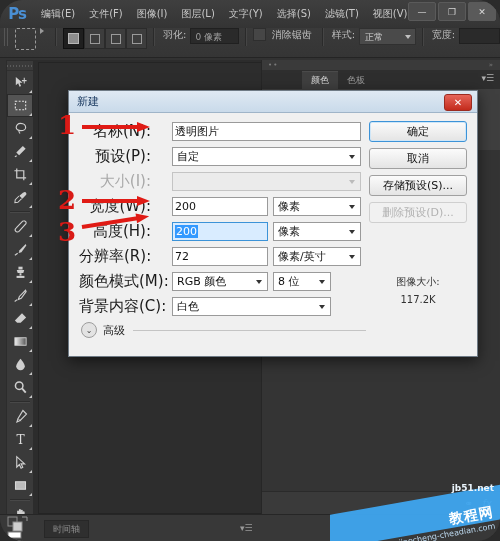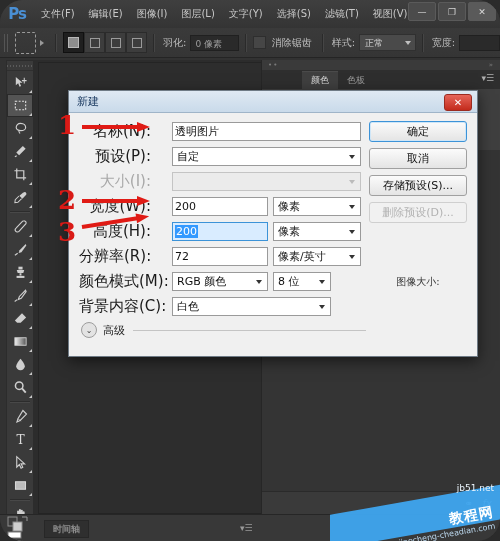--- a/index.html
+++ b/index.html
@@ -16,21 +16,21 @@
            font-family:"DejaVu Sans","Liberation Sans",sans-serif;}
   .menu-item{color:#c8c8c8;font-size:10px;padding:0 7px;line-height:28px;white-space:nowrap;}
   .wbtns{position:absolute;right:4px;top:2px;display:flex;gap:2px;}
   .wbtn{width:26px;height:17px;background:#4b4b4b;border:1px solid #5a5a5a;border-radius:2px;
         color:#d8d8d8;font-size:9px;display:flex;align-items:center;justify-content:center;}
   .wbtn.close{background:#5a5a5a;}
 
   
   .optbar{position:absolute;left:0;top:28px;width:500px;height:30px;
           background:linear-gradient(#3a3a3a,#353535);border-bottom:1px solid #242424;
-          display:flex;align-items:center;padding-left:4px;box-sizing:border-box;}
+          display:flex;align-items:flex-start;padding-left:4px;box-sizing:border-box;}
   .grip{width:6px;height:18px;margin-right:3px;
         background:repeating-linear-gradient(to right,#555 0 1px,transparent 1px 3px);}
   .tool-thumb{width:20px;height:20px;border:1px dashed #9a9a9a;border-radius:2px;margin:0 2px;}
   .caret{width:0;height:0;border-left:4px solid #9a9a9a;border-top:3px solid transparent;
          border-bottom:3px solid transparent;margin:0 5px 0 2px;}
   .sep{width:1px;height:18px;background:#2a2a2a;border-right:1px solid #454545;margin:0 6px;}
   .selmode{display:flex;}
   .selbtn{width:19px;height:19px;background:#3d3d3d;border:1px solid #2b2b2b;
           display:flex;align-items:center;justify-content:center;}
   .selbtn.on{background:#1f1f1f;border-color:#101010;}
@@ -75,21 +75,21 @@
   .ptab.active{background:#3f3f3f;color:#d8d8d8;border-top:1px solid #4a4a4a;}
   .pmenu{position:absolute;right:6px;top:4px;color:#b0b0b0;font-size:9px;line-height:9px;}
   .colorbody{background:#3f3f3f;height:60px;}
 
   .layerdock{position:absolute;right:0;bottom:26px;width:238px;height:24px;background:#3a3a3a;
              border-top:1px solid #2a2a2a;display:flex;align-items:center;justify-content:flex-end;
              gap:10px;padding-right:8px;box-sizing:border-box;color:#8e8e8e;font-size:10px;}
 
   
   .statusbar{position:absolute;left:0;bottom:0;width:500px;height:26px;background:#383838;
-             border-top:1px solid #262626;font-weight:bold;}
+             border-top:1px solid #262626;}
   .tl-tab{position:absolute;left:44px;top:5px;height:16px;line-height:16px;background:#2f2f2f;
           color:#8e8e8e;font-size:9px;padding:0 8px;border:1px solid #272727;}
   .tl-menu{position:absolute;left:240px;top:8px;color:#9a9a9a;font-size:9px;}
   .fgbg{position:absolute;left:6px;bottom:2px;width:26px;height:24px;}
 
   
   .dialog{position:absolute;left:68px;top:90px;width:408px;height:265px;
           background:#f0f0f0;border:1px solid #6f7b86;
           box-shadow:0 4px 14px rgba(0,0,0,.55);}
   .dlg-title{height:22px;background:linear-gradient(#dfe9f3,#c9daea);
@@ -141,31 +141,31 @@
                border-left:13px solid #e01b15;border-top:5px solid transparent;
                border-bottom:5px solid transparent;}
 
   
   .wm{position:absolute;right:0;bottom:0;width:170px;height:60px;overflow:hidden;pointer-events:none;}
   .wm .band{position:absolute;right:-20px;bottom:6px;width:220px;height:34px;
             background:#3fa9f5;transform:rotate(-10deg);opacity:.92;}
   .wm .cn{position:absolute;right:6px;bottom:16px;color:#fff;font-size:14px;font-weight:bold;
           letter-spacing:1px;transform:rotate(-10deg);}
   .wm .en{position:absolute;right:4px;bottom:2px;color:#bcd8ee;font-size:8px;transform:rotate(-10deg);}
-  .wm .top{position:absolute;right:6px;top:2px;color:#eaf4fc;font-size:9px;}
+  .wm .top{position:absolute;right:6px;top:2px;color:#eaf4fc;font-size:9px;font-weight:bold;}
 </style>
 </head>
 <body>
 
 <div class="app">
 
   <div class="menubar">
     <div class="ps-logo">Ps</div>
+    <div class="menu-item">编辑(E)</div>
     <div class="menu-item">文件(F)</div>
-    <div class="menu-item">编辑(E)</div>
     <div class="menu-item">图像(I)</div>
     <div class="menu-item">图层(L)</div>
     <div class="menu-item">文字(Y)</div>
     <div class="menu-item">选择(S)</div>
     <div class="menu-item">滤镜(T)</div>
     <div class="menu-item">视图(V)</div>
     <div class="wbtns">
       <div class="wbtn">—</div>
       <div class="wbtn">❐</div>
       <div class="wbtn close">✕</div>
@@ -447,20 +447,21 @@
 
       <div class="btns">
         <div class="btn primary">确定</div>
         <div class="btn">取消</div>
         <div class="btn">存储预设(S)...</div>
         <div class="btn disabled">删除预设(D)...</div>
       </div>
 
       <div class="imgsize">
         <div>图像大小:</div>
+        <div>117.2K</div>
       </div>
     </div>
   </div>
 
   <div class="anno-num" style="left:58px;top:110px;">1</div>
   <div class="arrow" style="left:82px;top:122px;width:68px;">
     <div class="shaft" style="width:56px;"></div>
       <div class="head" style="left:55px;"></div>
   </div>
 

